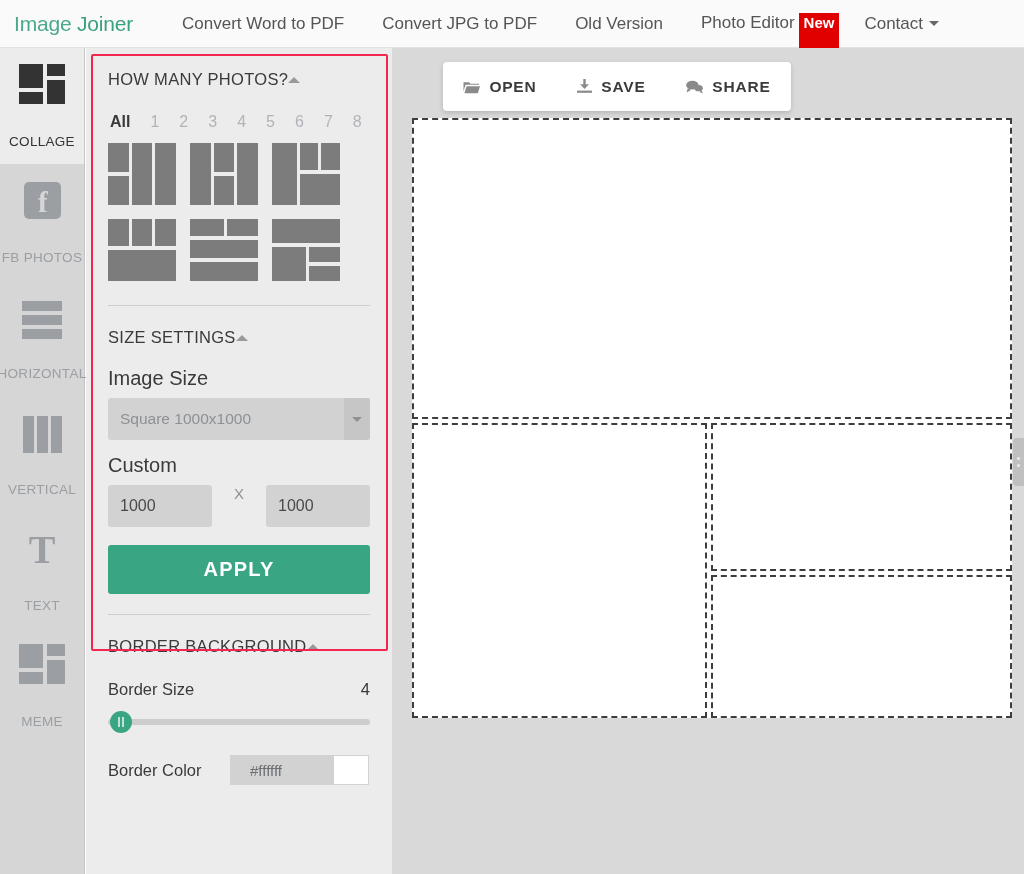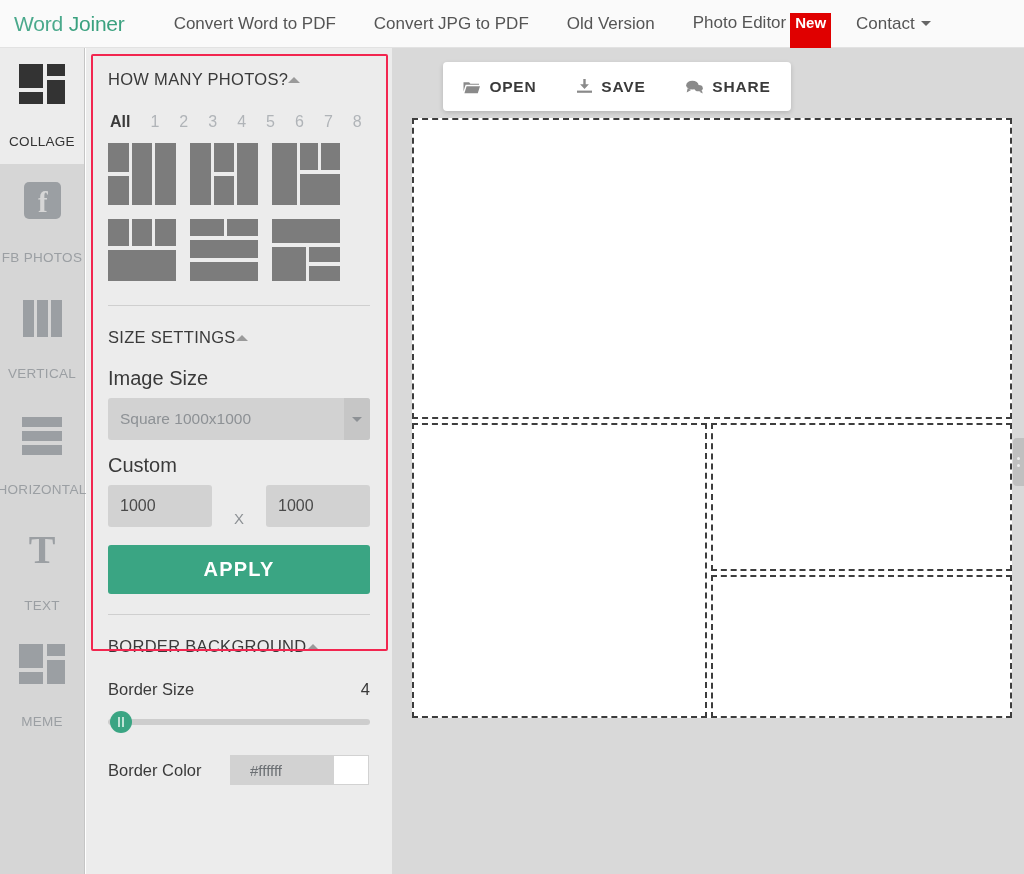--- a/index.html
+++ b/index.html
@@ -137,21 +137,21 @@
     line-height: 42px; padding-left: 12px; font-size: 15.5px; color: #8d9195;
   }
   .select-wrap .arrowbox {
     position: absolute; right: 0; top: 0; width: 26px; height: 42px; background: #c6c6c6;
   }
   .select-wrap .arrowbox:after {
     content: ""; position: absolute; left: 8px; top: 19px;
     border-left: 5px solid transparent; border-right: 5px solid transparent;
     border-top: 5px solid #8d9195;
   }
-  .custom-row { display: flex; align-items: flex-end; gap: 4px; }
+  .custom-row { display: flex; align-items: flex-start; gap: 4px; }
   .numbox {
     width: 104px; height: 42px; background: #d2d2d2; border: none; border-radius: 3px;
     font-size: 16px; color: #4a4a4a; padding-left: 12px;
     font-family: "Liberation Sans", sans-serif;
   }
   .xsep { width: 48px; text-align: center; color: #8d9195; font-size: 15px; }
   .apply {
     display: block; width: 100%; height: 49px; margin: 18px 0 20px 0;
     background: #3aa583; border: none; border-radius: 3px;
     color: #fff; font-size: 20px; letter-spacing: 1.2px; font-weight: bold;
@@ -217,21 +217,21 @@
     content: ""; position: absolute; left: 4px; width: 3px; height: 3px;
     border-radius: 50%; background: #ededed;
   }
   .drawer-handle:before { top: 19px; } .drawer-handle:after { top: 26px; }
 </style>
 </head>
 <body>
 
 <div id="topnav">
   <div class="brand">
-    <span class="b1">Word </span><span class="b2">Joiner</span>
+    <span class="b1">Image </span><span class="b2">Joiner</span>
   </div>
   <div class="navlink">Convert Word to PDF</div>
   <div class="navlink">Convert JPG to PDF</div>
   <div class="navlink">Old Version</div>
   <div class="navlink tight">
     <span>Photo Editor</span><span class="badge-new">New</span>
   </div>
   <div class="navlink">
     <span>Contact</span><span class="caret"></span>
   </div>
@@ -251,35 +251,35 @@
 
   <div class="rail-item">
     <div class="rail-icon g-fb">
       <span class="sq"></span>
         <span class="f">f</span>
     </div>
     <div class="rail-label">FB PHOTOS</div>
   </div>
 
   <div class="rail-item">
+    <div class="rail-icon g-horz">
+      <i class="h1"></i>
+        <i class="h2"></i>
+        <i class="h3"></i>
+    </div>
+    <div class="rail-label">HORIZONTAL</div>
+  </div>
+
+  <div class="rail-item">
     <div class="rail-icon g-vert">
       <i class="v1"></i>
         <i class="v2"></i>
         <i class="v3"></i>
     </div>
     <div class="rail-label">VERTICAL</div>
-  </div>
-
-  <div class="rail-item">
-    <div class="rail-icon g-horz">
-      <i class="h1"></i>
-        <i class="h2"></i>
-        <i class="h3"></i>
-    </div>
-    <div class="rail-label">HORIZONTAL</div>
   </div>
 
   <div class="rail-item">
     <div class="rail-icon g-text">T</div>
     <div class="rail-label">TEXT</div>
   </div>
 
   <div class="rail-item">
     <div class="rail-icon g-collage">
       <i class="a"></i>

